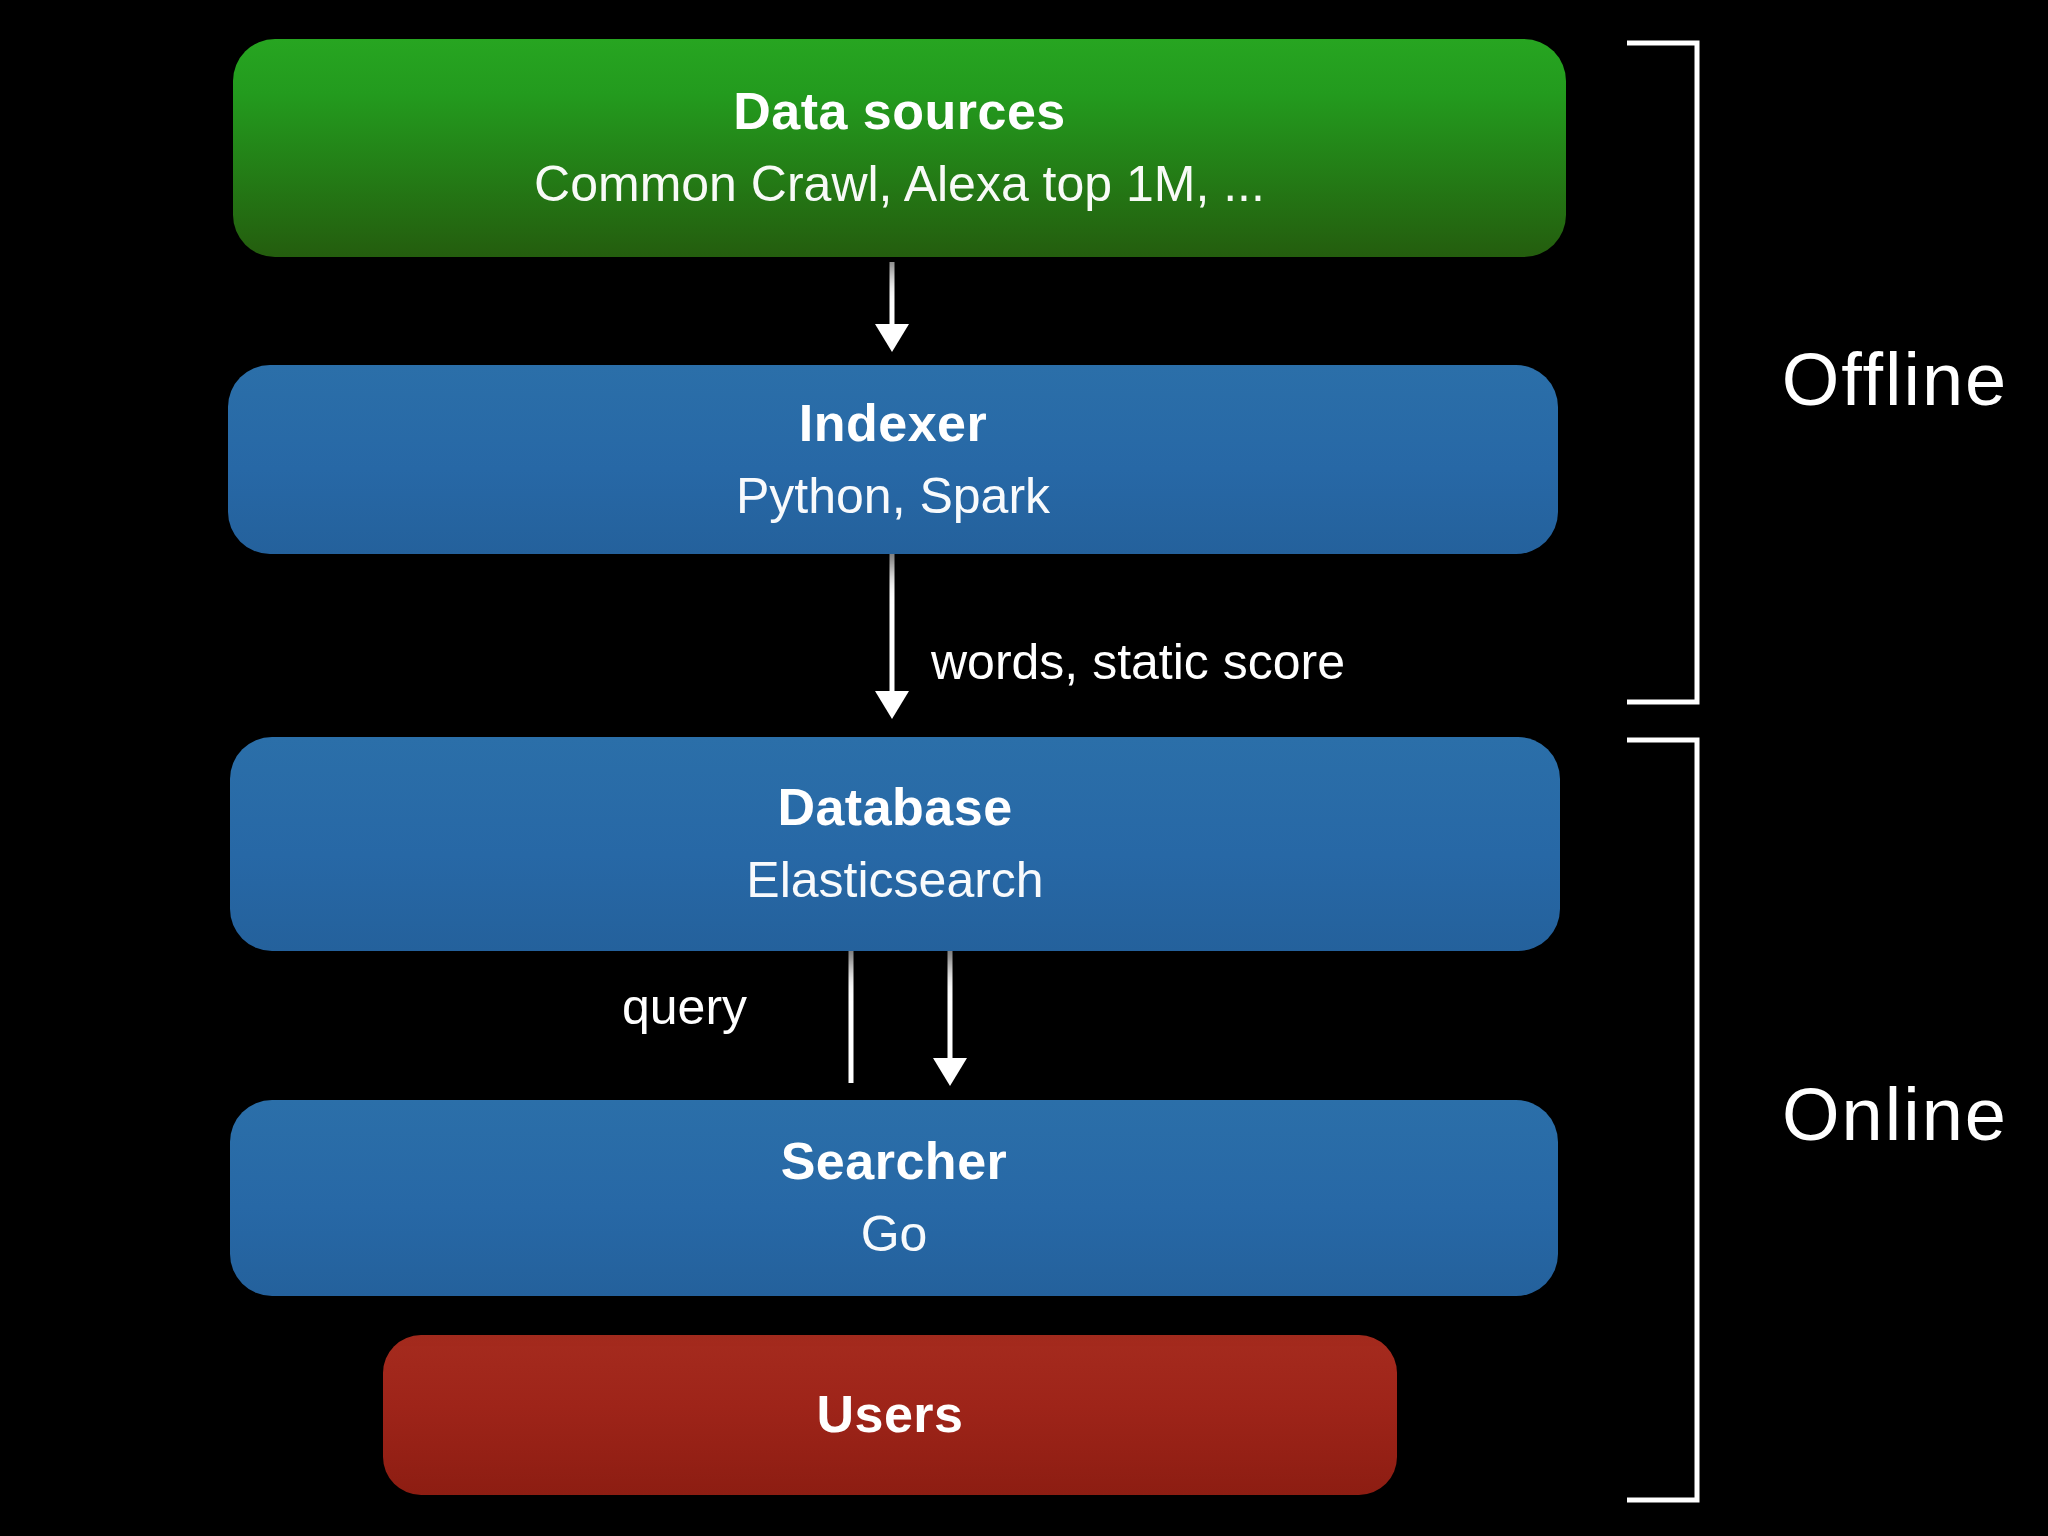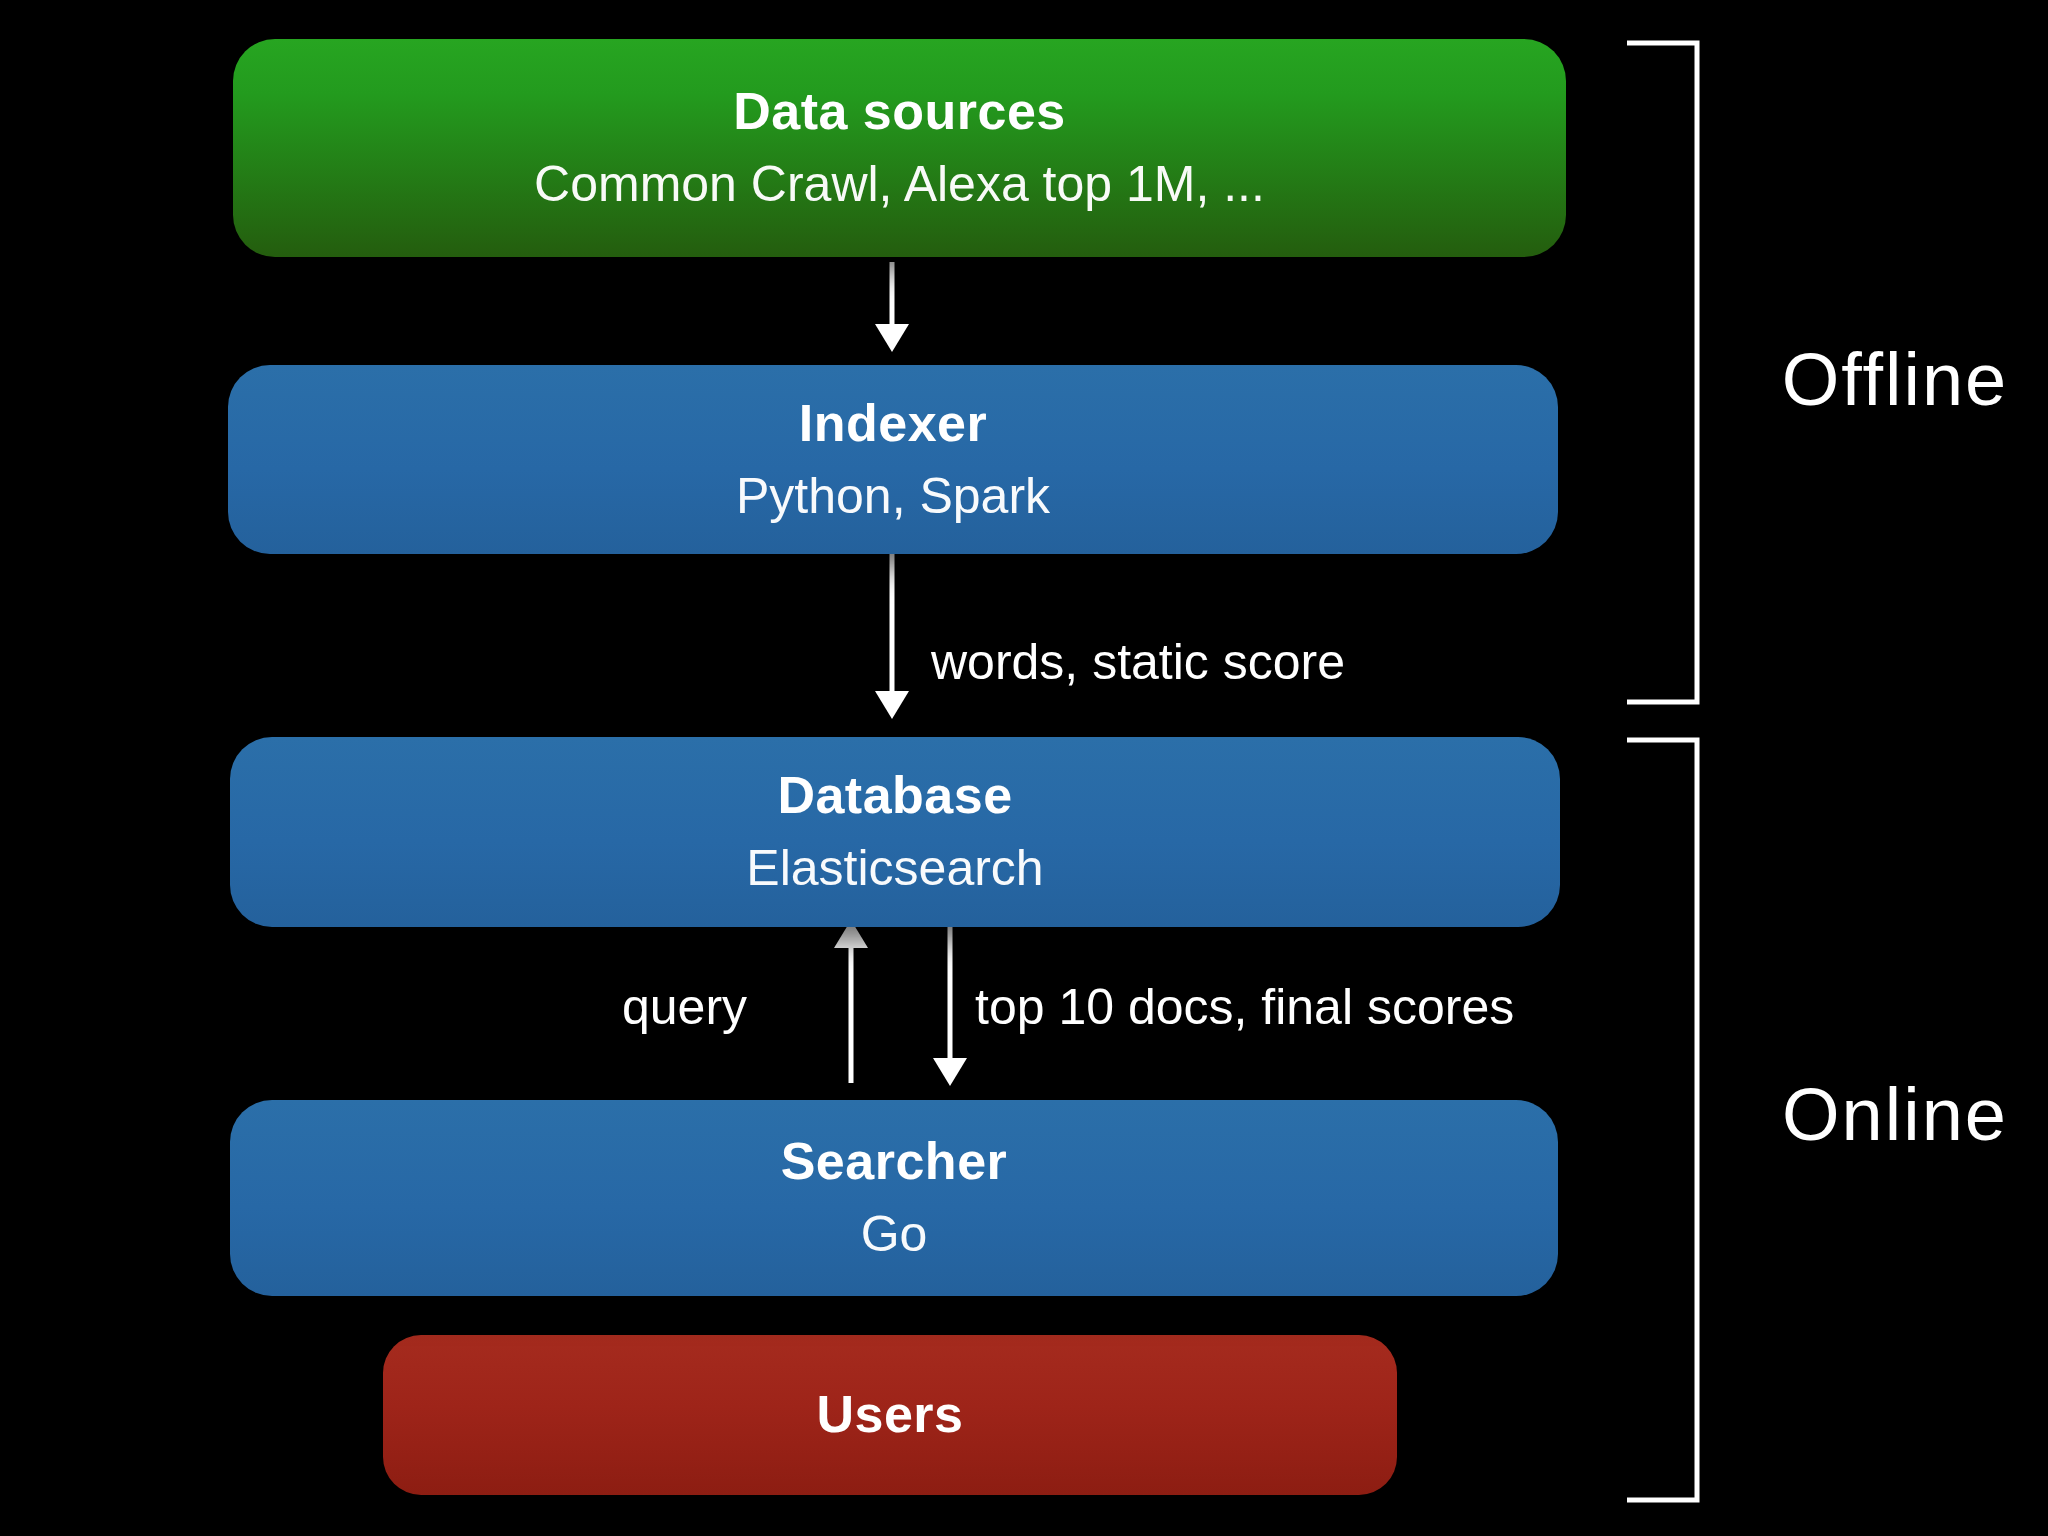--- a/index.html
+++ b/index.html
@@ -42,21 +42,21 @@
   .node-green {
     left: 233px; top: 39px; width: 1333px; height: 218px;
     background: linear-gradient(to bottom, #27a521 0%, #239b1e 25%, #245d0e 100%);
     text-align: right;
   }
   .node-blue {
     background: linear-gradient(to bottom, #2b6fa9 0%, #2768a6 55%, #24619c 100%);
     margin-top: 12px;
   }
   .node-indexer  { left: 228px; top: 353px;  width: 1330px; height: 189px; }
-  .node-database { left: 230px; top: 725px;  width: 1330px; height: 190px; }
+  .node-database { left: 230px; top: 725px;  width: 1330px; height: 214px; }
   .node-searcher { left: 230px; top: 1088px; width: 1328px; height: 196px; }
   .node-red {
     left: 383px; top: 1335px; width: 1014px; height: 160px;
     background: linear-gradient(to bottom, #a52b1e 0%, #9e2419 45%, #8d1d12 100%);
     border-radius: 38px;
   }
   .connector-layer {
     position: absolute;
     left: 0; top: 0;
     width: 2048px; height: 1536px;
@@ -128,18 +128,17 @@
     <div class="title">Users</div>
   </div>
 
   <div class="node node-blue node-searcher">
     <div class="title">Searcher</div>
     <div class="subtitle">Go</div>
   </div>
 
   <div class="edge-label label-words">words, static score</div>
   <div class="edge-label label-query">query</div>
-  <div class="edge-label label-top10">top 10 docs, final scores</div>
 
   <div class="group-label label-offline">Offline</div>
   <div class="group-label label-online">Online</div>
 
 </div>
 
 </body></html>

